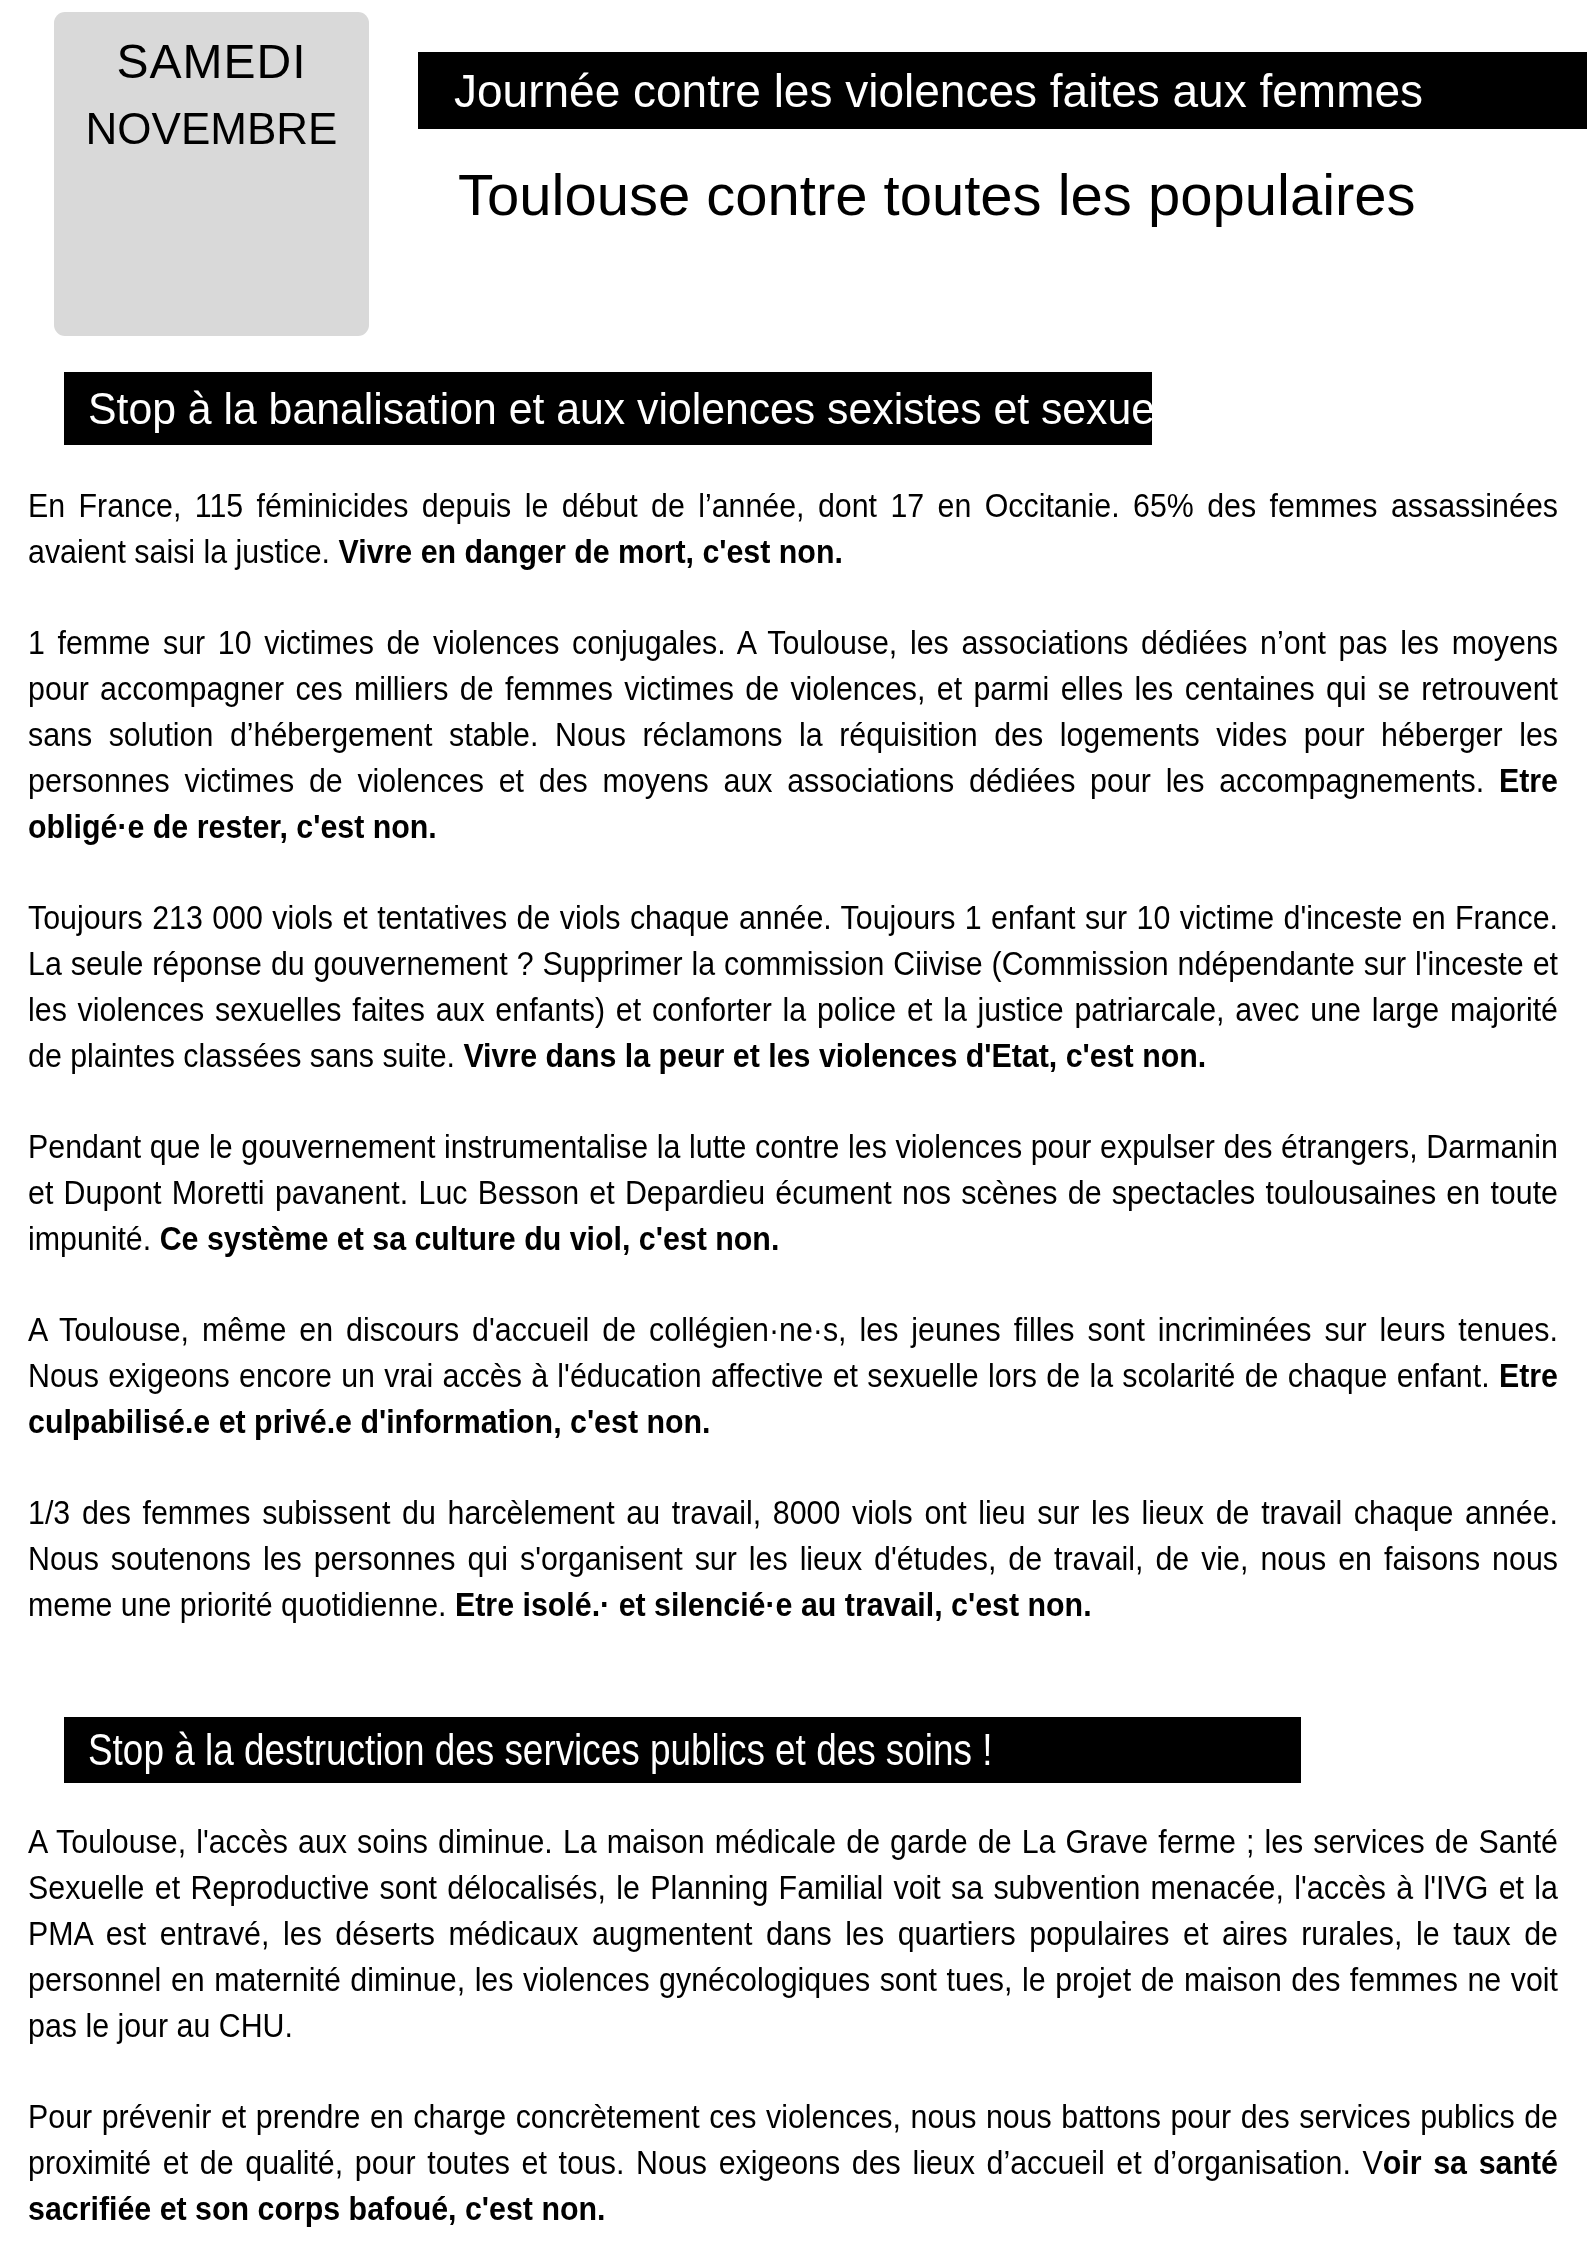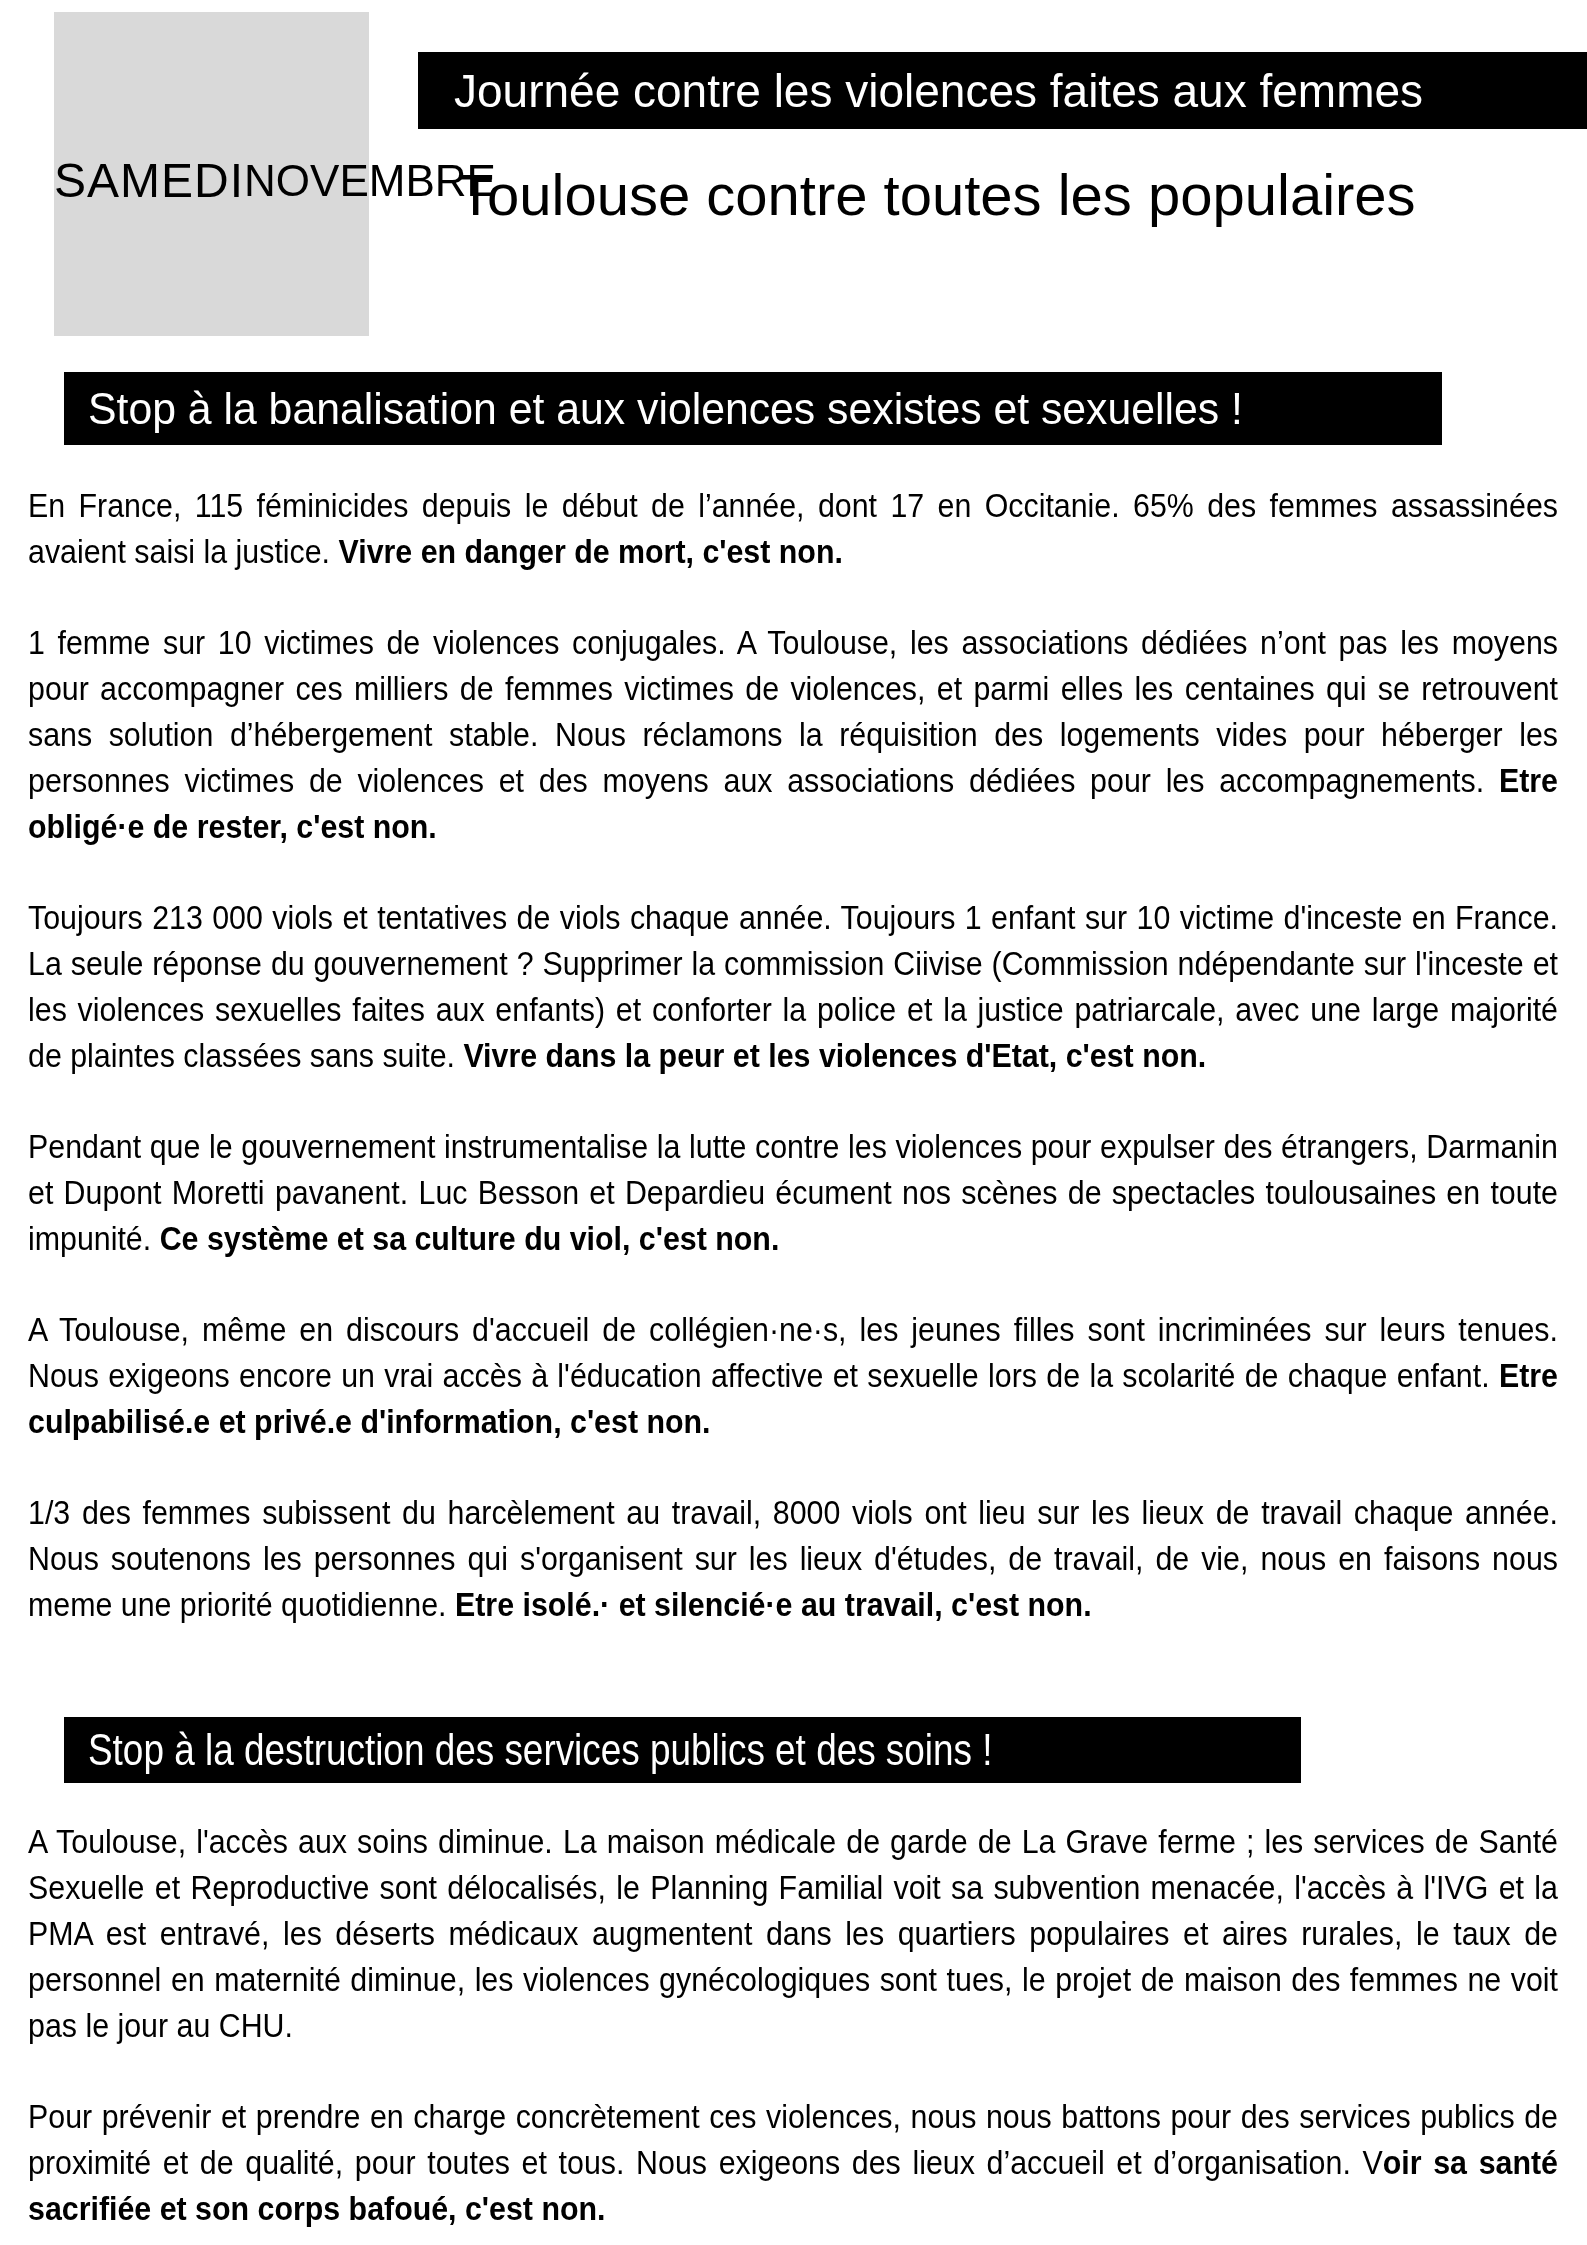--- a/index.html
+++ b/index.html
@@ -13,25 +13,27 @@
     overflow: hidden;
   }
 
   
   .date-box {
     position: absolute;
     left: 54px; top: 12px;
     width: 315px; height: 324px;
     background: #d9d9d9;
     display: flex;
+    flex-direction: column;
     align-items: center;
     justify-content: flex-start;
     padding-top: 14px;
     box-sizing: border-box;
     text-align: center;
+    border-radius: 11px;
   }
   .day-name   { font-size: 48px; line-height: 72px; letter-spacing: 1px; }
   .day-number { font-size: 175px; line-height: 170px; letter-spacing: -2px; }
   .month-name { font-size: 44px; line-height: 62px; }
 
   
   .top-banner {
     position: absolute;
     left: 418px; top: 52px;
     width: 1246px; height: 77px;
@@ -62,21 +64,21 @@
     position: absolute;
     background: #000000;
     color: #ffffff;
     display: flex;
     align-items: center;
     padding-left: 24px;
     box-sizing: border-box;
     font-size: 45px;
     white-space: nowrap;
   }
-  .banner-1 { left: 64px; top: 372px;  width: 1378px; height: 73px; }
+  .banner-1 { left: 64px; top: 372px;  width: 1088px; height: 73px; }
   .banner-2 { left: 64px; top: 1717px; width: 1237px; height: 66px; }
   .sb-text  { display: inline-block; transform-origin: left center; }
   .scale-95 { transform: scaleX(0.95); }
   .scale-82 { transform: scaleX(0.82); }
 
   
   .content {
     position: absolute;
     left: 28px;
     width: 1663px;

